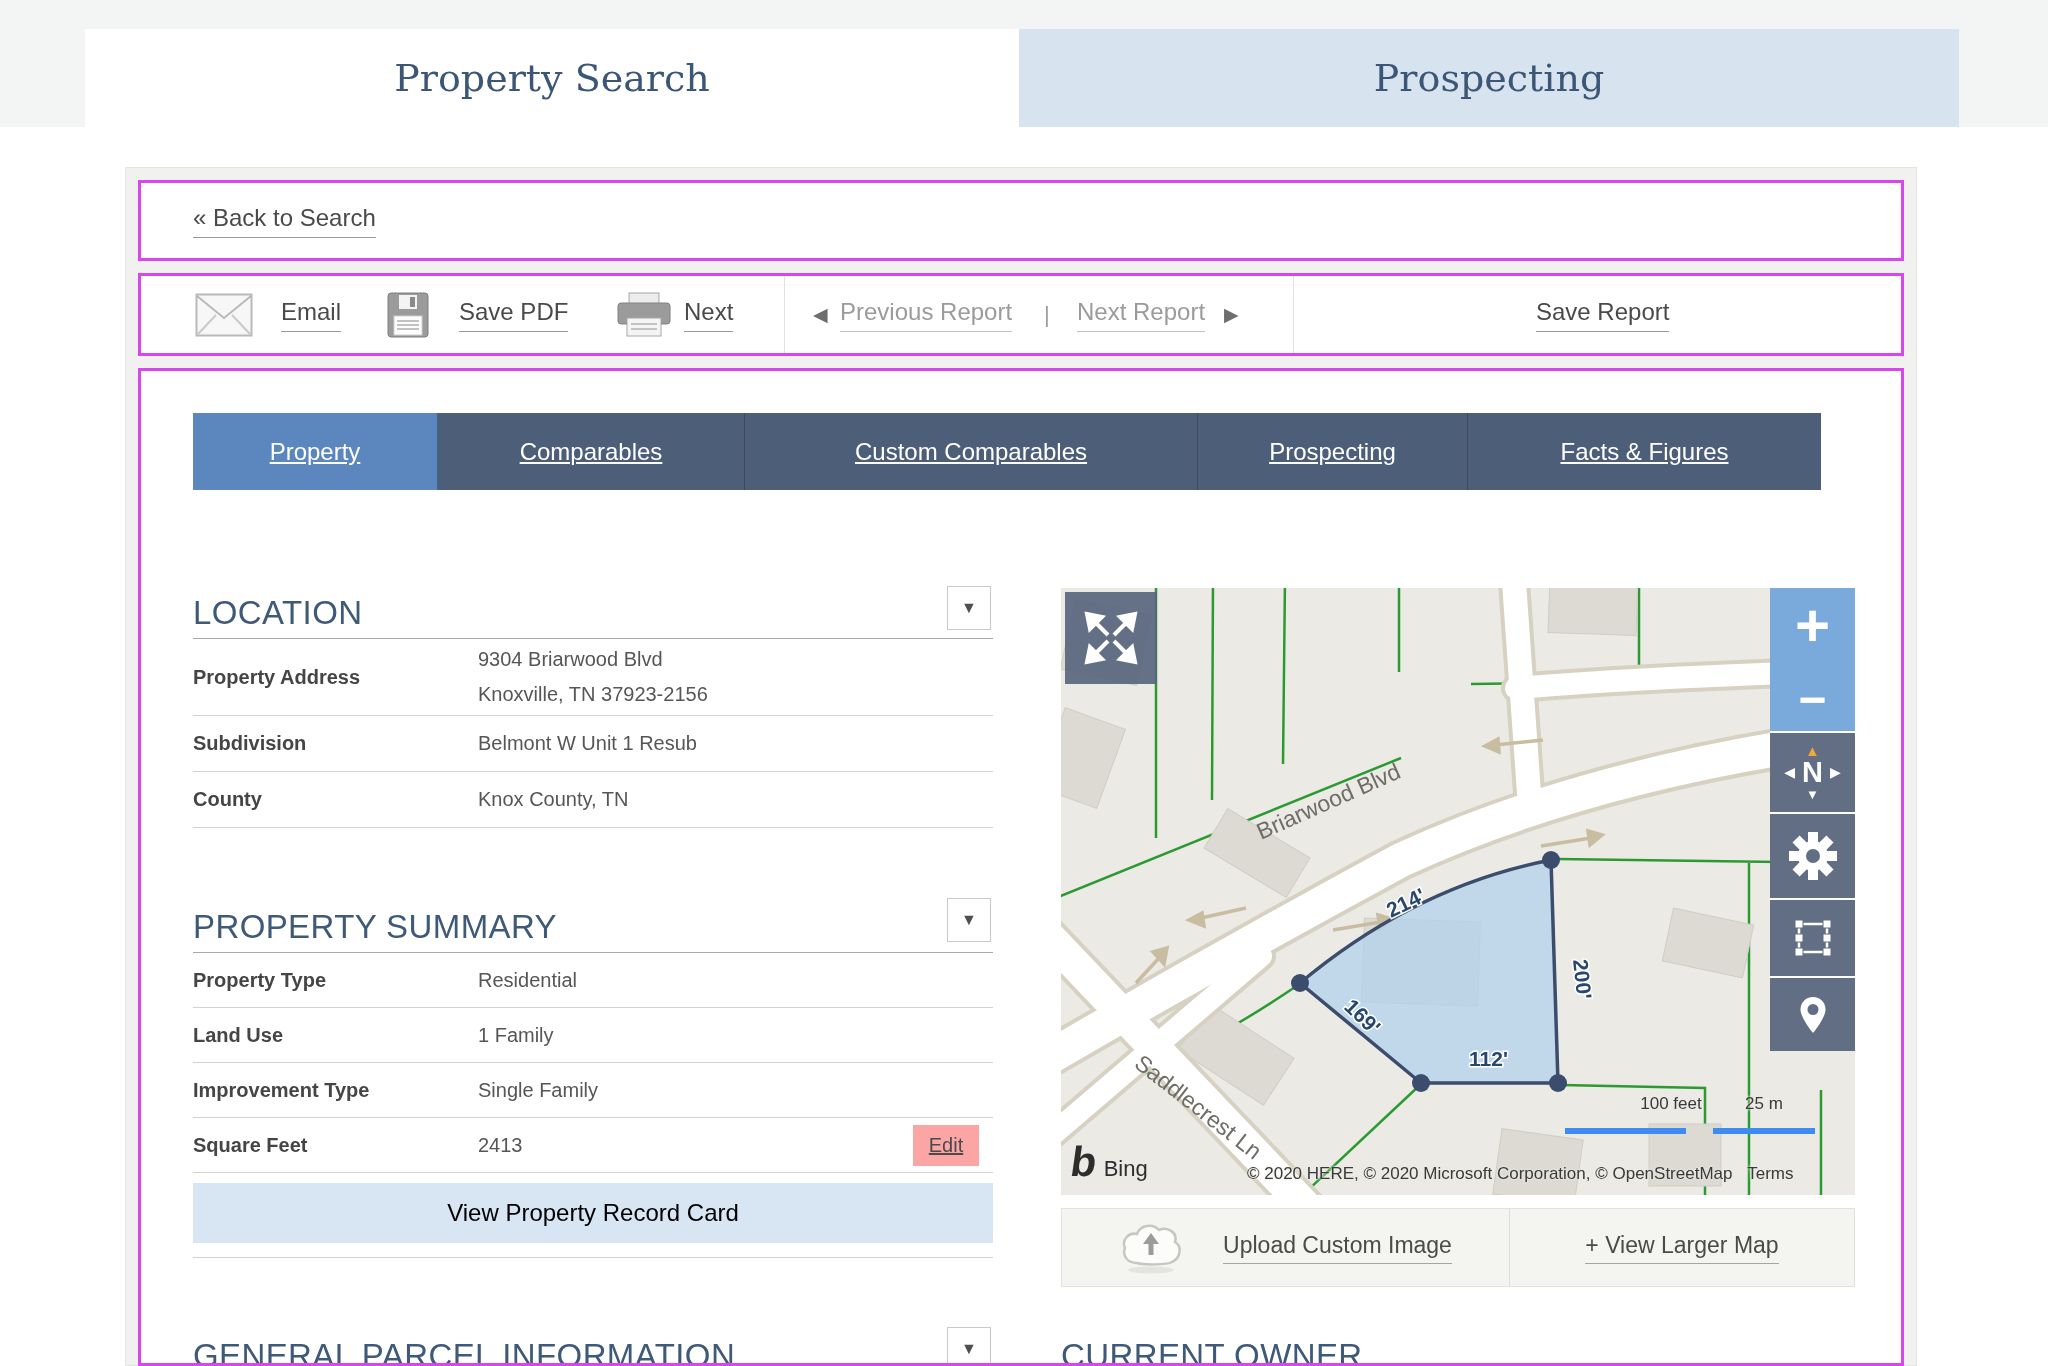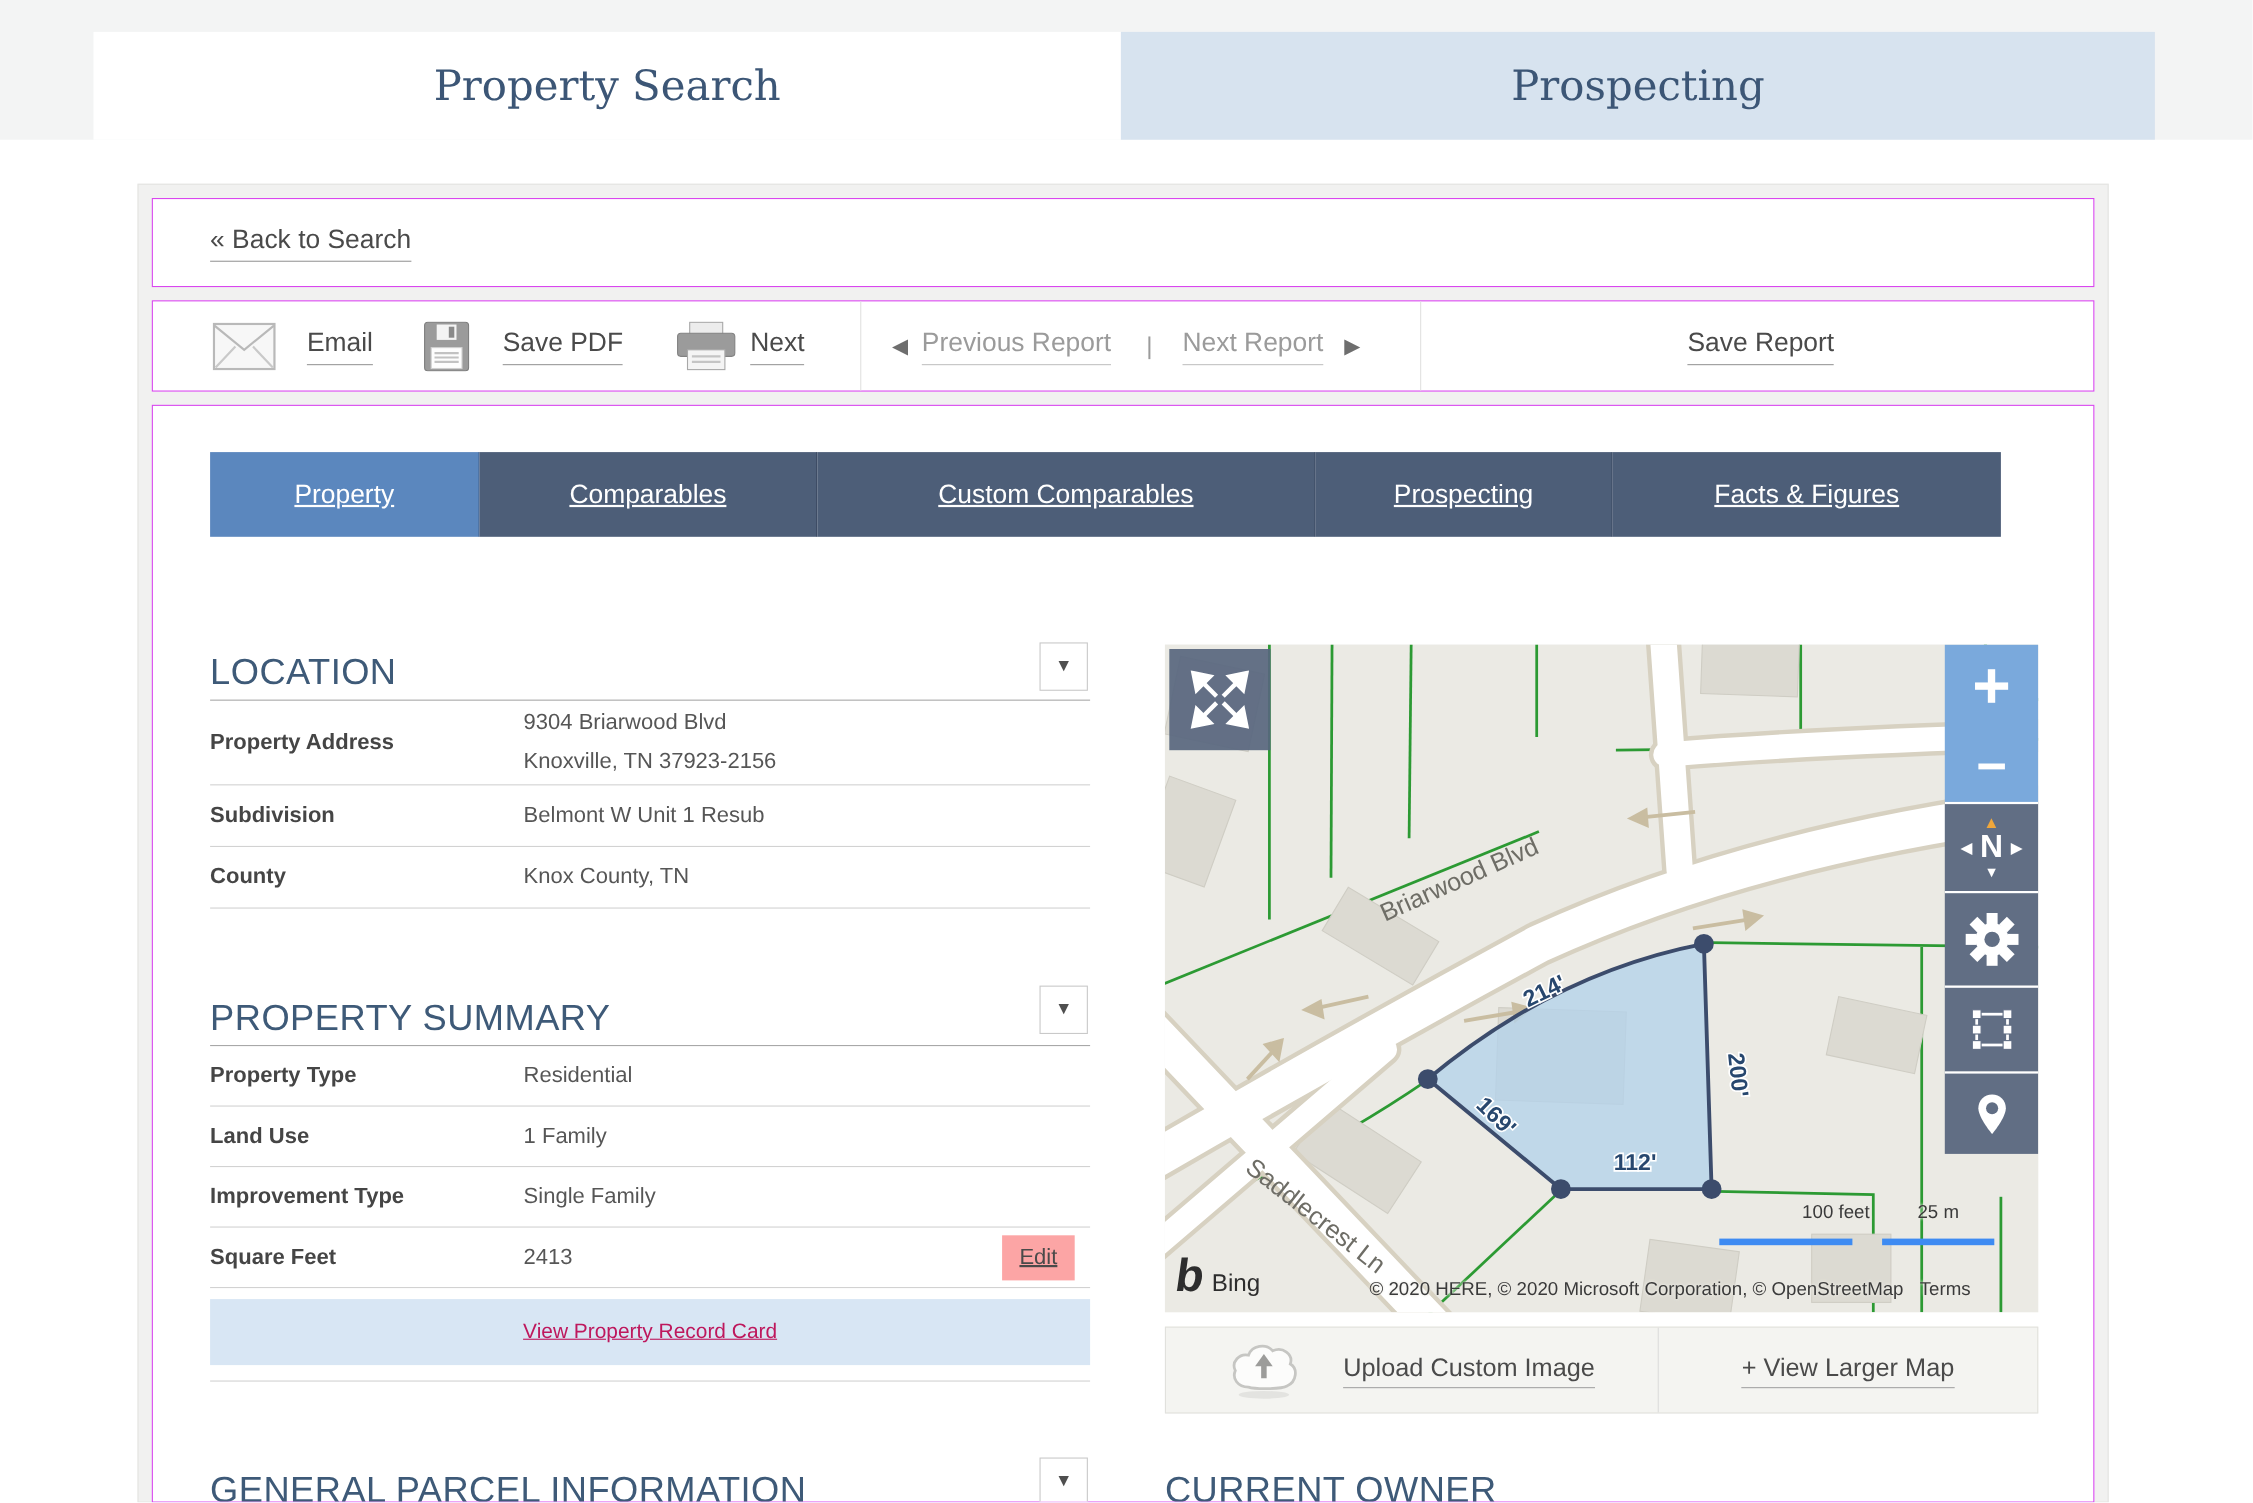--- a/index.html
+++ b/index.html
@@ -7,21 +7,21 @@
        font-family:"Liberation Sans",sans-serif;background:#fff;}
   
   .top-strip{position:absolute;left:0;top:0;width:2048px;height:127px;background:#f3f4f4;}
   .top-tab{position:absolute;top:29px;height:98px;display:flex;align-items:center;justify-content:center;
            font-family:"DejaVu Serif",serif;font-size:38px;color:#3c5676;cursor:pointer;}
   .top-tab.active{left:85px;width:934px;background:#ffffff;}
   .top-tab.inactive{left:1019px;width:940px;background:#d7e3ef;}
   
   .container{position:absolute;left:125px;top:167px;width:1792px;height:1199px;
              background:#f1f1f0;border:1px solid #e4e4e2;box-sizing:border-box;}
-  .box{position:absolute;left:12px;width:1766px;background:#fff;border:1px solid #d946ef;box-sizing:border-box;}
+  .box{position:absolute;left:12px;width:1766px;background:#fff;border:3px solid #d946ef;box-sizing:border-box;}
   .box-back{top:12px;height:81px;display:flex;align-items:center;padding-left:52px;}
   .box-toolbar{top:105px;height:83px;}
   .box-main{top:200px;height:998px;overflow:hidden;}
   .glink{color:#4a4a4a;font-size:24px;padding-bottom:5px;border-bottom:1px solid #9a9a9a;cursor:pointer;}
   .glink.light{color:#9b9b9b;border-bottom-color:#c3c3c3;}
   
   .titem{position:absolute;top:0;bottom:0;display:flex;align-items:center;}
   .tdiv{position:absolute;top:0;bottom:0;width:1px;background:#e2e2e0;}
   .arrowglyph{color:#6e6e6e;font-size:19px;}
   
@@ -41,21 +41,21 @@
   .collapse-btn span{color:#4f4f4f;font-size:16px;line-height:1;}
   .frow{position:absolute;left:52px;width:800px;border-bottom:1px solid #d2d2d2;box-sizing:border-box;
         display:flex;align-items:center;}
   .frow .flabel{width:285px;font-size:20px;font-weight:bold;color:#454545;}
   .frow .fvalue{flex:1;font-size:20px;color:#565656;line-height:35px;}
   .edit-btn{position:absolute;right:14px;width:66px;height:41px;background:#fca5a5;display:flex;
             align-items:center;justify-content:center;cursor:pointer;}
   .edit-btn span{font-size:20px;color:#4a4a4a;text-decoration:underline;}
   .vprc{position:absolute;left:52px;top:812px;width:800px;height:60px;background:#d8e6f4;
         display:flex;align-items:center;justify-content:center;cursor:pointer;}
-  .vprc span{font-size:19px;color:#be185d;text-decoration:underline;}
+  .vprc span{font-size:24px;color:#000000;}
   .thinline{position:absolute;left:52px;width:800px;height:1px;background:#d2d2d2;}
   
   .mapwrap{position:absolute;left:920px;top:217px;width:794px;height:607px;overflow:hidden;background:#ebeae4;}
   .fullscreen-btn{position:absolute;left:4px;top:4px;width:92px;height:92px;background:rgba(88,102,126,.92);cursor:pointer;}
   .ctrl-strip{position:absolute;right:0;top:0;width:85px;}
   .zoompanel{background:#7aa9dc;height:143px;position:relative;}
   .zbtn{position:absolute;left:0;width:85px;text-align:center;color:#fff;cursor:pointer;line-height:1;}
   .darkcell{background:#616e84;border-top:2px solid #fff;display:flex;flex-direction:column;
             align-items:center;justify-content:center;cursor:pointer;}
   .compass-mid{display:flex;align-items:center;gap:7px;line-height:1;}

